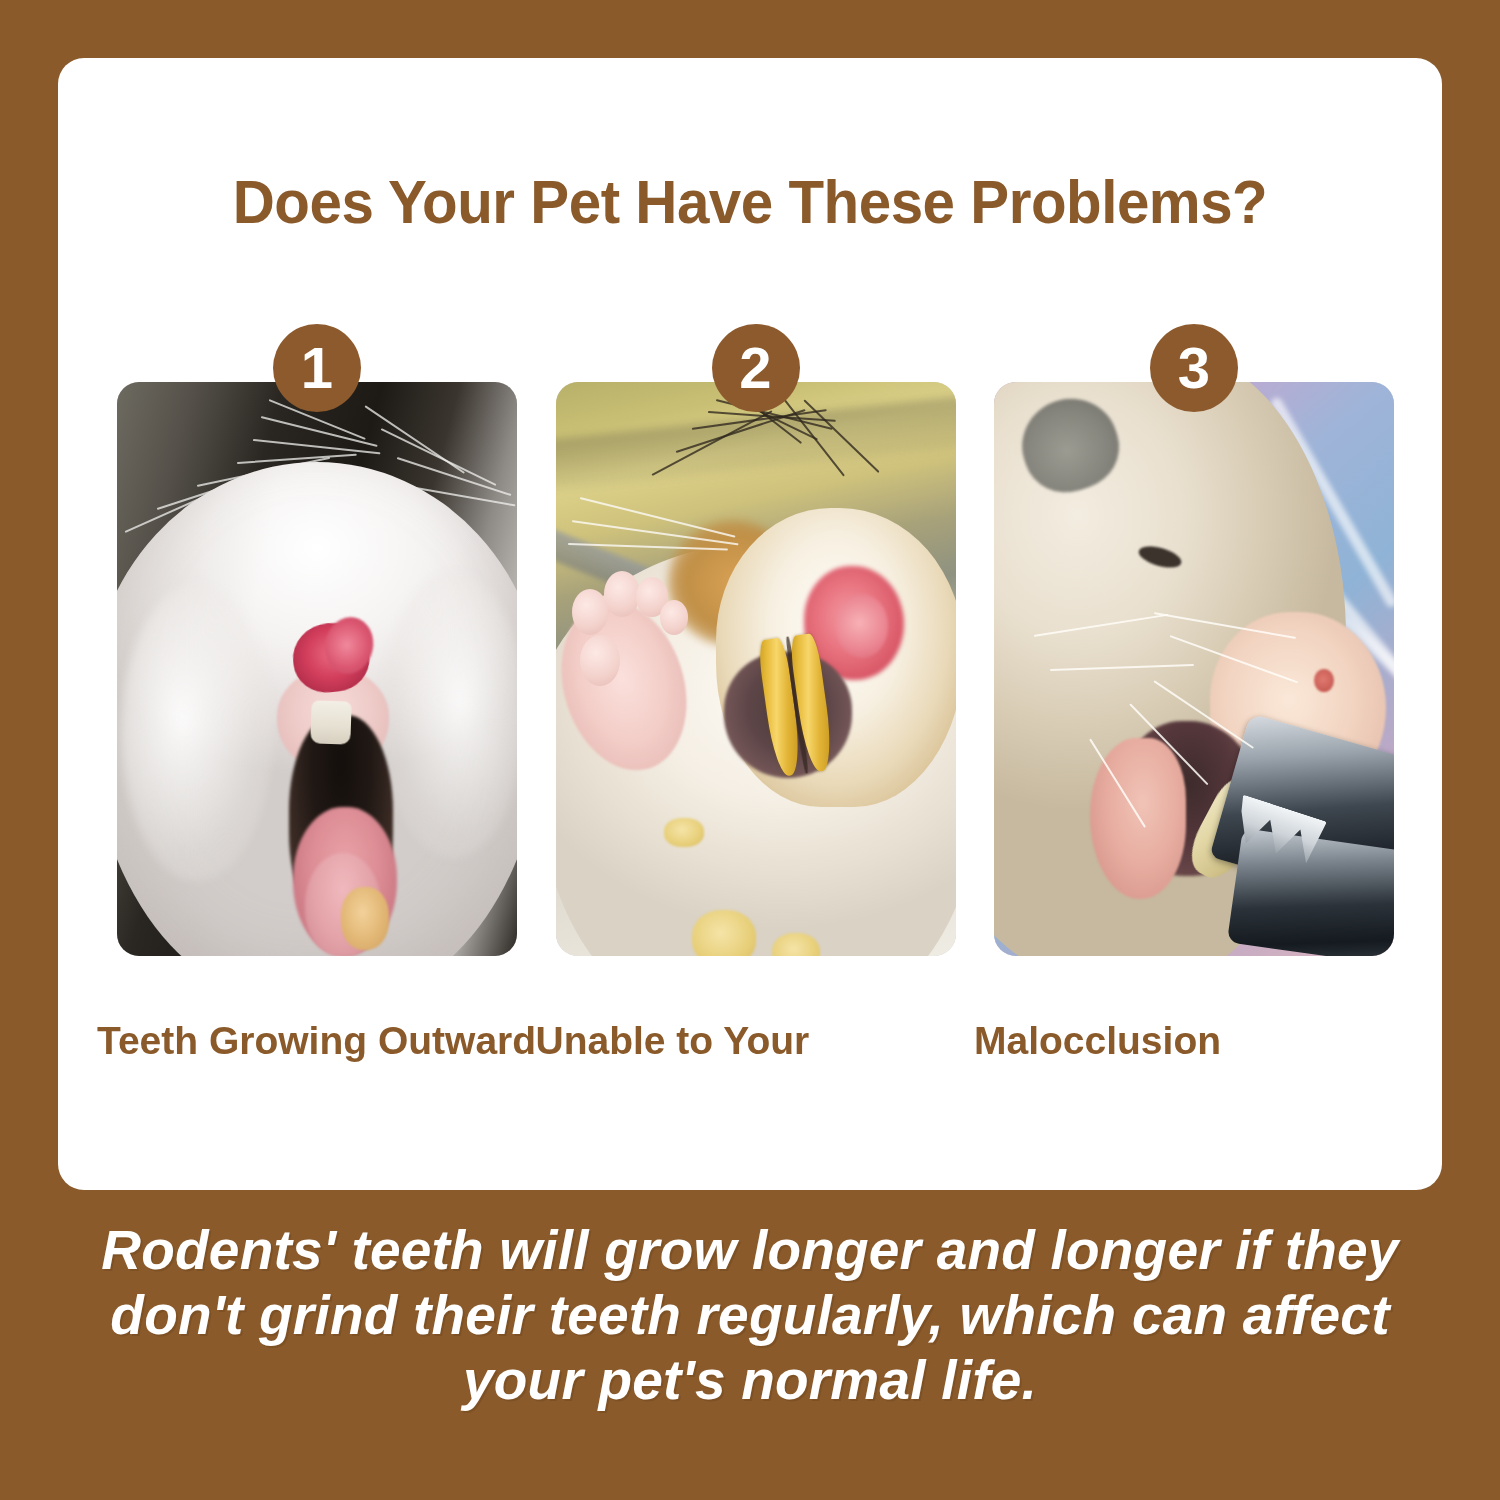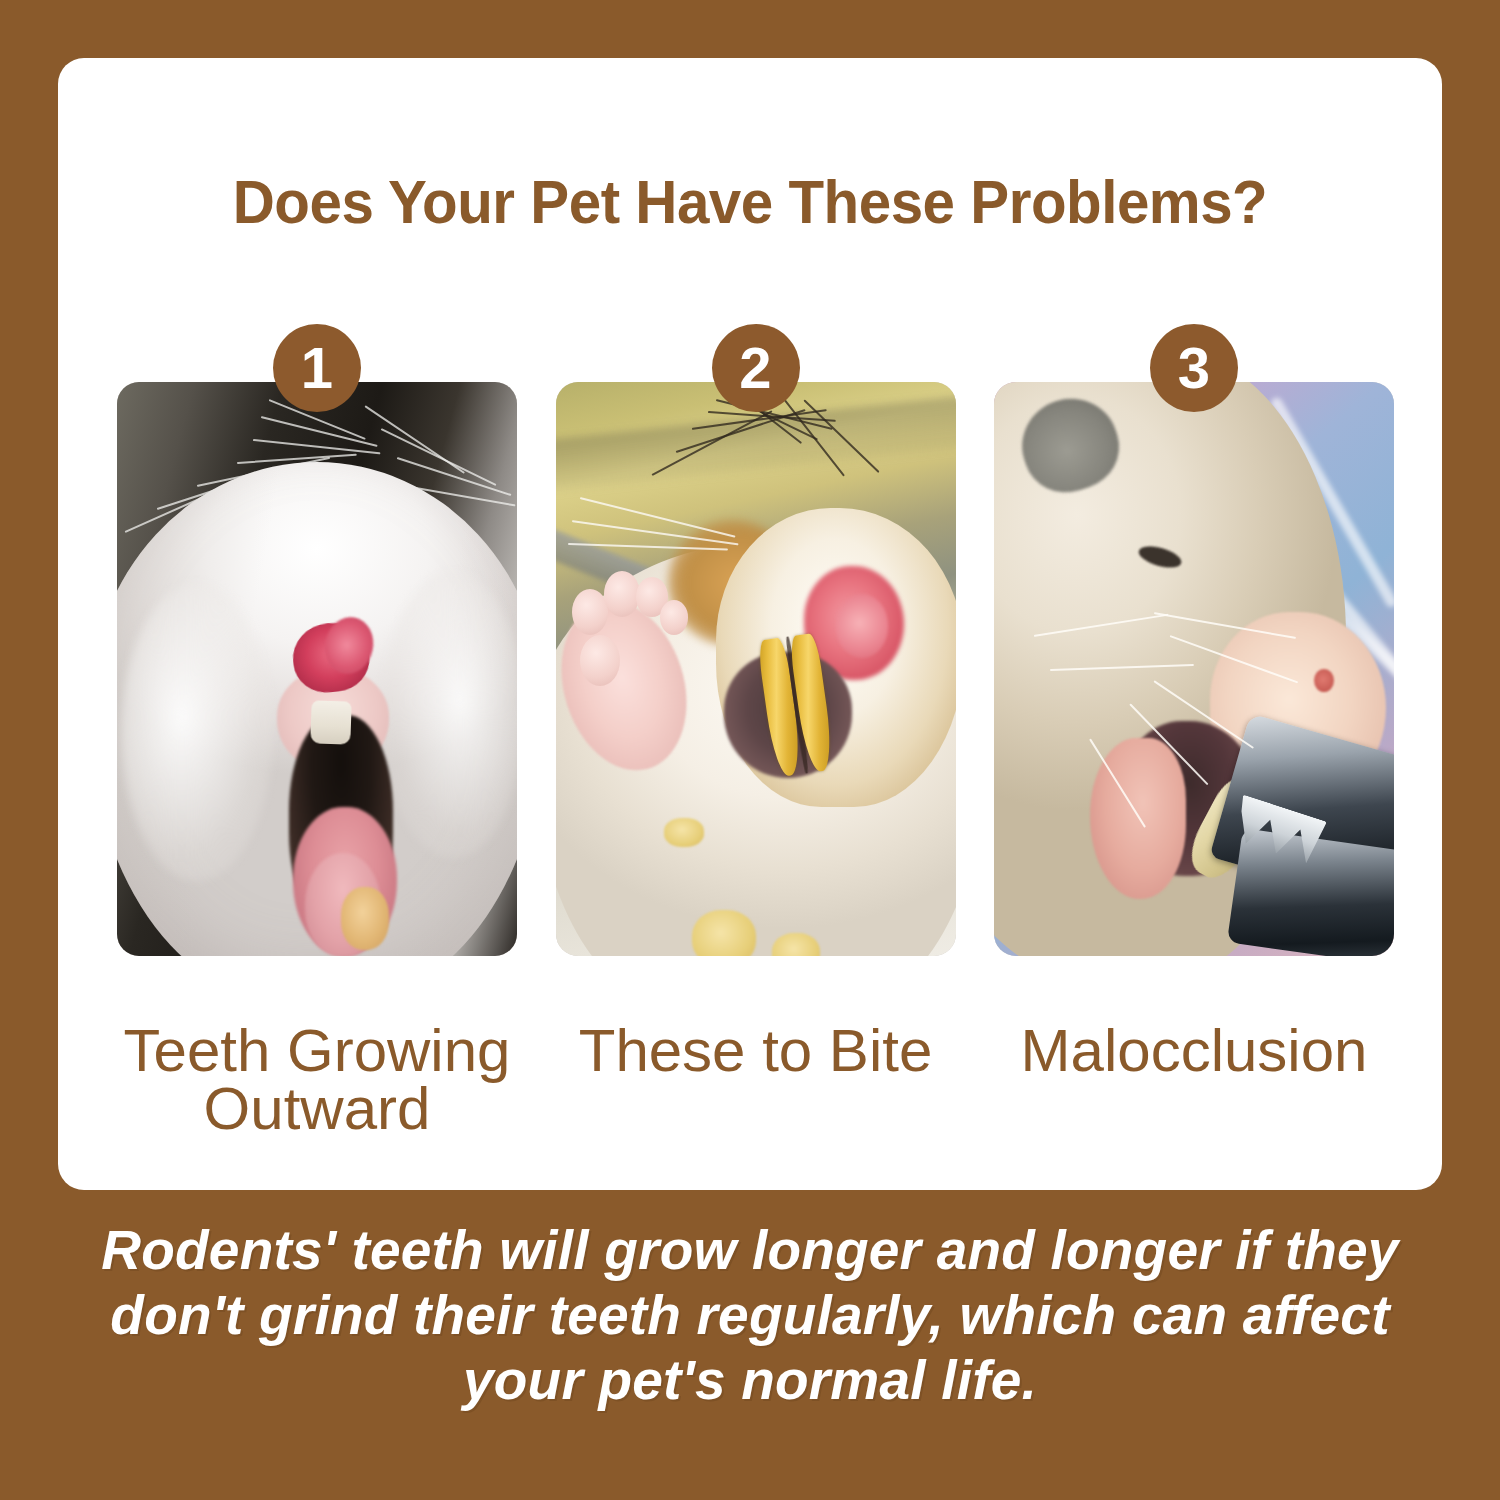--- a/index.html
+++ b/index.html
@@ -87,24 +87,24 @@
     background: #cfcac4;
   }
 
   .photo-inner { position: absolute; inset: 0; }
 
   .caption {
     position: absolute;
     top: 698px;
     left: -20px;
     width: 440px;
-    text-align: center;
+    text-align: left;
     font-family: "Liberation Sans Narrow", "Liberation Sans", sans-serif;
-    font-size: 60px;
-    font-weight: normal;
+    font-size: 39px;
+    font-weight: bold;
     line-height: 0.96;
     color: #8a5a2b;
   }
 
   
   .footer {
     position: absolute;
     left: 0;
     top: 1218px;
     width: 1500px;
@@ -590,21 +590,21 @@
           <div class="p2-toe" style="left:20%;top:34%;width:8%;height:7%;"></div>
           <div class="p2-toe" style="left:26%;top:38%;width:7%;height:6%;"></div>
           <div class="p2-toe" style="left:6%;top:44%;width:10%;height:9%;"></div>
 
           <div class="p2-crumb" style="left:27%;top:76%;width:10%;height:5%;"></div>
           <div class="p2-crumb" style="left:34%;top:92%;width:16%;height:10%;"></div>
           <div class="p2-crumb" style="left:54%;top:96%;width:12%;height:7%;"></div>
         </div>
       </div>
 
-      <div class="caption">These to Bite</div>
+      <div class="caption">Unable to Your</div>
     </div>
 
     <div class="panel">
       <div class="badge">3</div>
 
       <div class="photo">
         <div class="photo-inner">
           <div class="p3-bg"></div>
 
           <div class="p3-stripe" style="left:18%;top:2%;transform:rotate(48deg);"></div>

